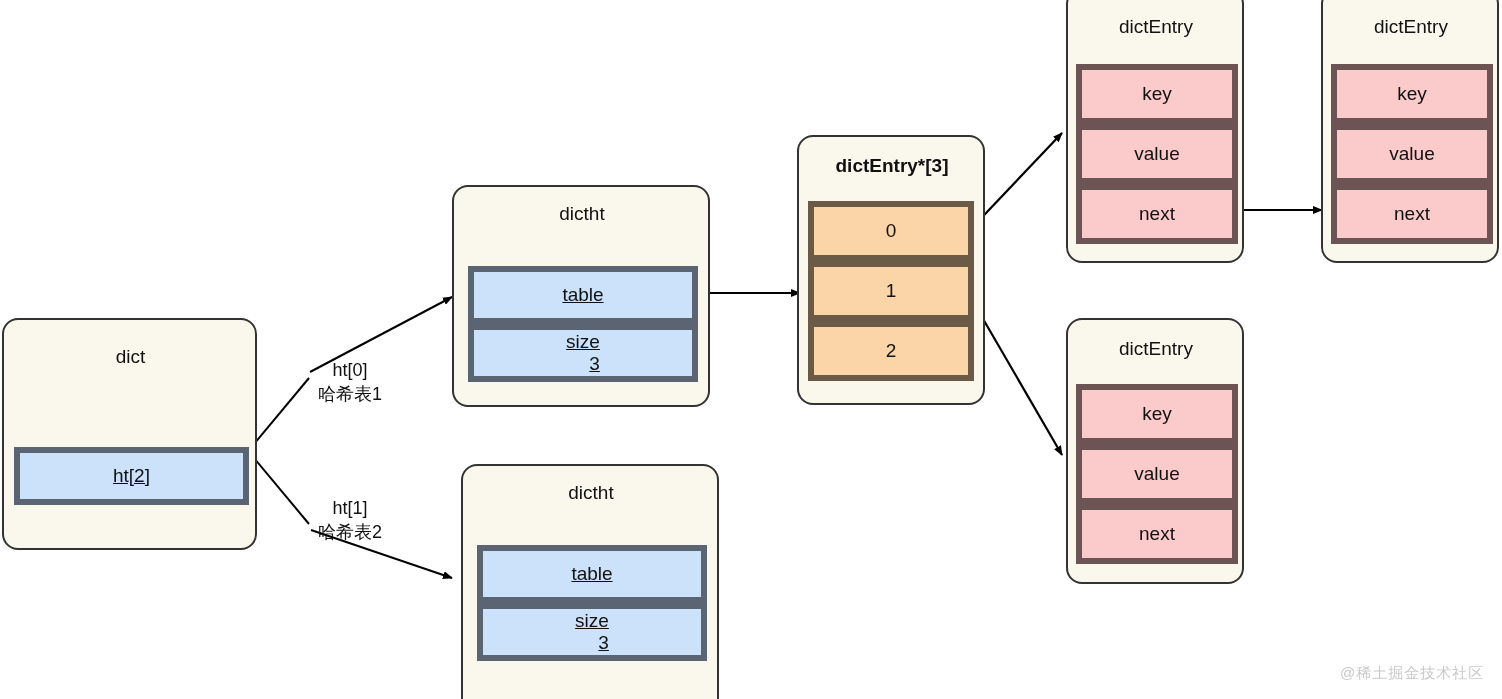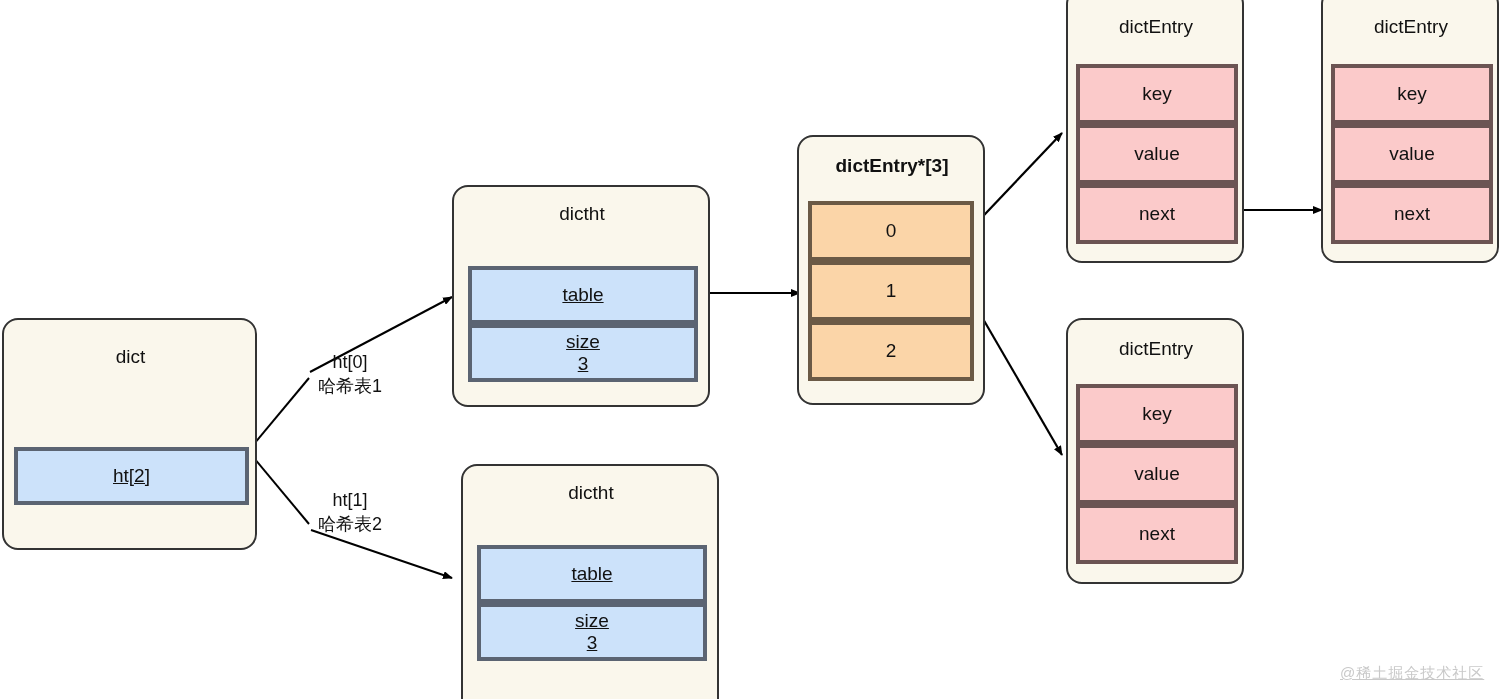--- a/index.html
+++ b/index.html
@@ -39,33 +39,34 @@
   .field{
     position:absolute;
     box-sizing:border-box;
     display:flex;
     align-items:center;
     justify-content:center;
     text-align:center;
     font-size:19px;
     line-height:1.18;
     color:#111111;
-    border:4px solid #f97316;
+    border:6px solid #f97316;
   }
   .field.blue{ background:#cce2fa; border-color:#5b6472;text-decoration:underline; }
   .field.pink{ background:#fbcaca; border-color:#6b5453; }
   .field.orange{ background:#fbd5a8; border-color:#6b5a46; }
-  .field .stack{ display:block; }
+  .field .stack{ display:block;text-align:right; }
   .edge-label{
     position:absolute;
     text-align:center;
     font-size:18px;
     line-height:1.35;
     color:#111111;
     white-space:nowrap;
+    margin-top:8px;
   }
   .watermark{
     position:absolute;
     font-size:15px;
     color:#c9c9c9;
     white-space:nowrap;
     letter-spacing:1px;
   }
 </style>
 </head>
@@ -183,15 +184,15 @@
   <div class="edge-label" style="left:300px; top:350px; width:100px;">
     <div>ht[0]</div>
     <div>哈希表1</div>
   </div>
 
   <div class="edge-label" style="left:300px; top:488px; width:100px;">
     <div>ht[1]</div>
     <div>哈希表2</div>
   </div>
 
-  <div class="watermark" style="left:1340px; top:664px;text-decoration:underline;">@稀土掘金技术社区</div>
+  <div class="watermark" style="left:1340px; top:664px;">@稀土掘金技术社区</div>
 
 </div>
 
 </body></html>

